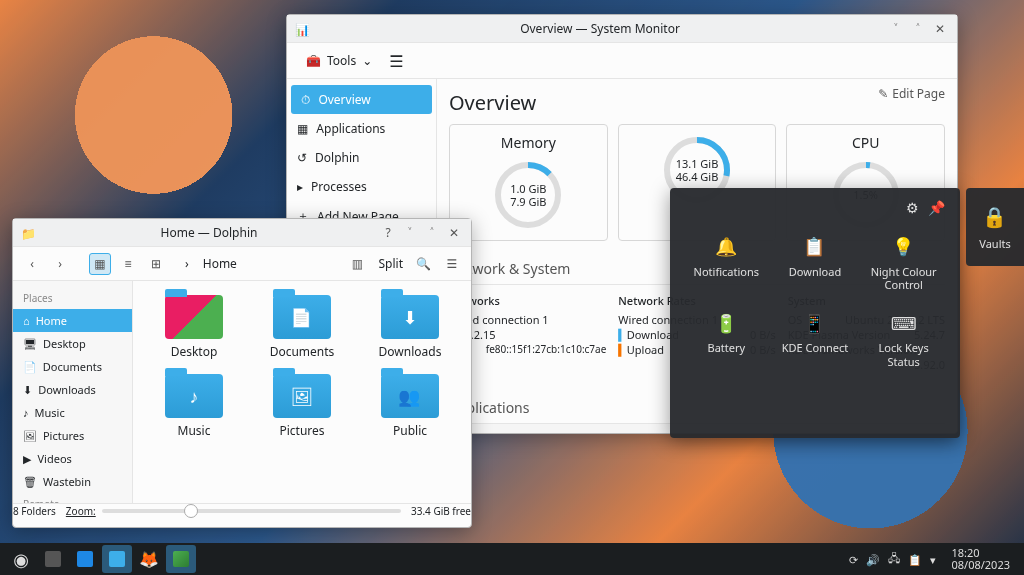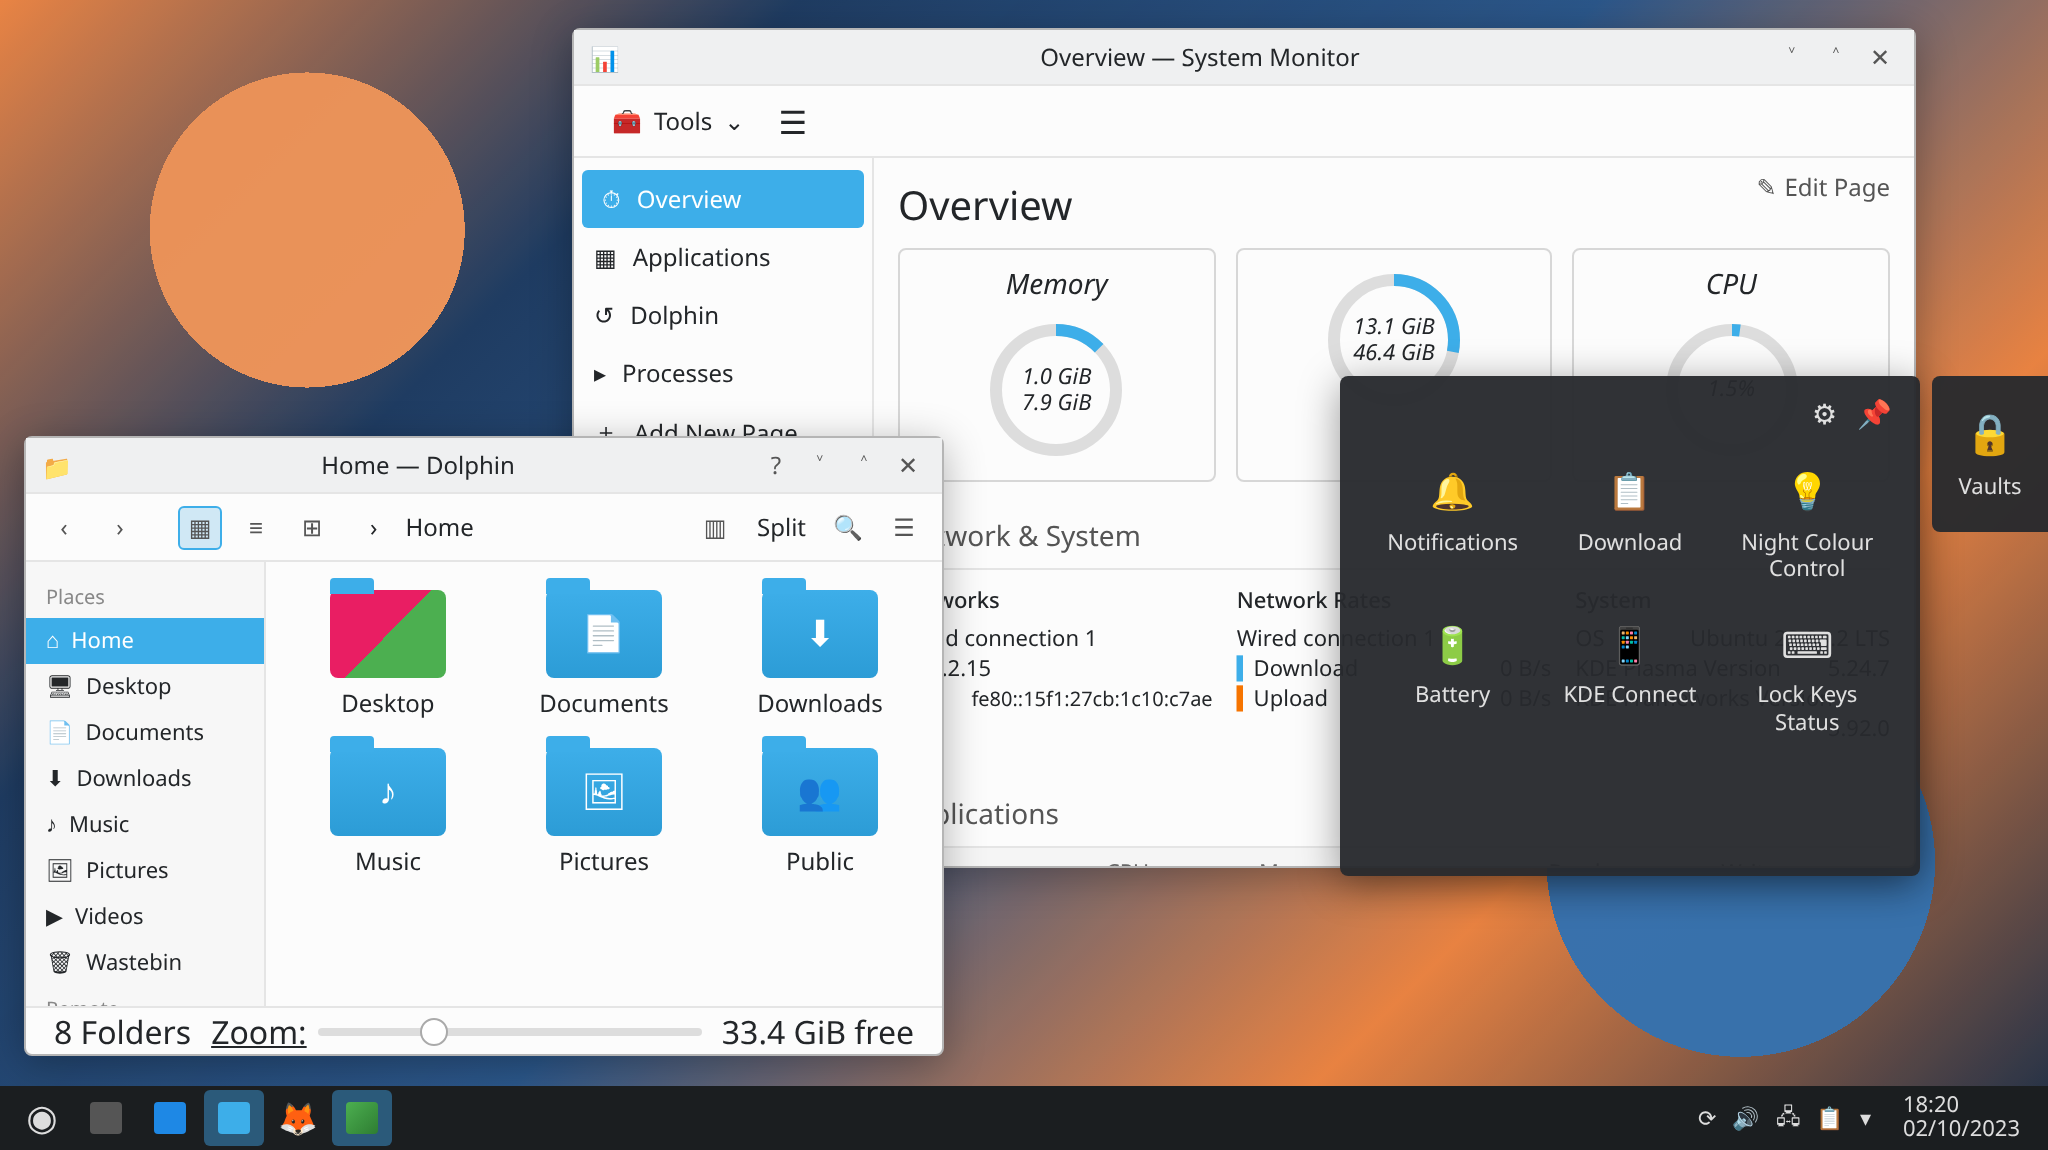--- a/index.html
+++ b/index.html
@@ -18,21 +18,21 @@
 #sysmon .toolbar { height: 36px; display: flex; align-items: center; padding: 0 10px; border-bottom: 1px solid #e5e5e5; }
 #sysmon .toolsbtn { display:flex; align-items:center; gap:6px; padding:4px 8px; border:1px solid transparent; border-radius:3px; cursor:pointer; }
 #sysmon .hamb { margin-left:auto; font-size:16px; cursor:pointer; padding:4px 8px; }
 #sysmon .body { display:flex; flex:1; overflow:hidden; }
 #sysmon .side { width: 150px; border-right:1px solid #e5e5e5; padding:6px 0; }
 #sysmon .side .item { display:flex; align-items:center; gap:8px; padding:6px 10px; cursor:pointer; }
 #sysmon .side .item.active { background:#3daee9; color:#fff; border-radius:3px; margin:0 4px; }
 #sysmon .main { flex:1; padding:6px 12px; overflow:auto; }
 #sysmon h2 { font-size:20px; font-weight:400; margin:4px 0 8px; }
 .editpage { float:right; display:flex; align-items:center; gap:4px; color:#555; cursor:pointer; font-size:12px; }
-.cards { display:flex; gap:10px;font-style:italic; }
+.cards { display:flex; gap:10px; }
 .card { flex:1; border:1px solid #d7d7d7; border-radius:4px; padding:8px; text-align:center; }
 .card h3 { font-size:14px; font-weight:400; margin-bottom:6px; }
 .ring { width:74px; height:74px; margin:0 auto; position:relative; }
 .ring svg { transform: rotate(-90deg); }
 .ring .lbl { position:absolute; inset:0; display:flex; flex-direction:column; align-items:center; justify-content:center; font-size:11px; line-height:1.2; }
 .section { margin-top:12px; }
 .section h4 { font-size:14px; font-weight:400; color:#555; padding:6px 0; border-bottom:1px solid #e5e5e5; }
 .netrow { display:flex; gap:12px; font-size:11px; padding:8px 0; }
 .netcol { flex:1; }
 .netcol .h { font-weight:500; margin-bottom:4px; }
@@ -50,21 +50,21 @@
 #dolphin .sidebar { width:120px; background:#f7f7f7; border-right:1px solid #e5e5e5; padding:6px 0; font-size:11px; overflow:auto; }
 #dolphin .sidebar .hdr { color:#888; padding:4px 10px; font-size:10px; }
 #dolphin .sidebar .pl { display:flex; align-items:center; gap:6px; padding:4px 10px; cursor:pointer; }
 #dolphin .sidebar .pl.active { background:#3daee9; color:#fff; }
 #dolphin .files { flex:1; padding:10px; display:grid; grid-template-columns: repeat(3, 1fr); gap:6px; align-content:start; }
 .folder { display:flex; flex-direction:column; align-items:center; gap:4px; cursor:pointer; padding:4px; }
 .foldico { width:58px; height:44px; background:linear-gradient(180deg,#3daee9,#2c9cd6); border-radius:4px; position:relative; }
 .foldico::before { content:""; position:absolute; top:-6px; left:0; width:22px; height:8px; background:#3daee9; border-radius:2px 2px 0 0; }
 .foldico .inner { position:absolute; inset:0; display:flex; align-items:center; justify-content:center; color:#fff; font-size:18px; }
 .foldico.desktop { background:linear-gradient(135deg,#e91e63 0 50%,#4caf50 50% 100%); }
-#dolphin .status { height:24px; border-top:1px solid #e5e5e5; display:flex; align-items:flex-end; padding:0 14px; font-size:16px; gap:10px; }
+#dolphin .status { height:24px; border-top:1px solid #e5e5e5; display:flex; align-items:flex-start; padding:0 0; font-size:10px; gap:10px; }
 .zoom { flex:1; display:flex; align-items:center; gap:6px;text-decoration:underline; }
 .slider { flex:1; height:4px; background:#ddd; border-radius:2px; position:relative; }
 .slider .knob { position:absolute; top:50%; left:30%; width:14px; height:14px; background:#fff; border:1px solid #aaa; border-radius:50%; transform:translate(-50%,-50%); }
 
 
 #statuspop { position:absolute; left:670px; top:188px; width:290px; height:250px; background:rgba(40,42,46,.96); color:#e0e0e0; border-radius:4px; box-shadow:0 4px 20px rgba(0,0,0,.4); padding:10px 14px; font-size:12px; }
 #statuspop .hdr { display:flex; align-items:center; font-size:14px; margin-bottom:12px; }
 #statuspop .hdr .acts { margin-left:auto; display:flex; gap:10px; }
 #statuspop .grid { display:grid; grid-template-columns:repeat(3,1fr); gap:8px 4px; }
 #statuspop .tile { display:flex; flex-direction:column; align-items:center; gap:6px; padding:6px 2px; cursor:pointer; font-size:11px; text-align:center; line-height:1.2; }
@@ -387,16 +387,16 @@
       <div class="sq" style="background:linear-gradient(135deg,#4caf50,#2e7d32)"></div>
     </div>
   <div class="tray">
     <span>⟳</span>
     <span>🔊</span>
     <span>🖧</span>
     <span>📋</span>
     <span>▾</span>
     <div class="clock">
       <div>18:20</div>
-      <div>02/10/2023</div>
+      <div>08/08/2023</div>
     </div>
   </div>
 </div>
 
 </body></html>

